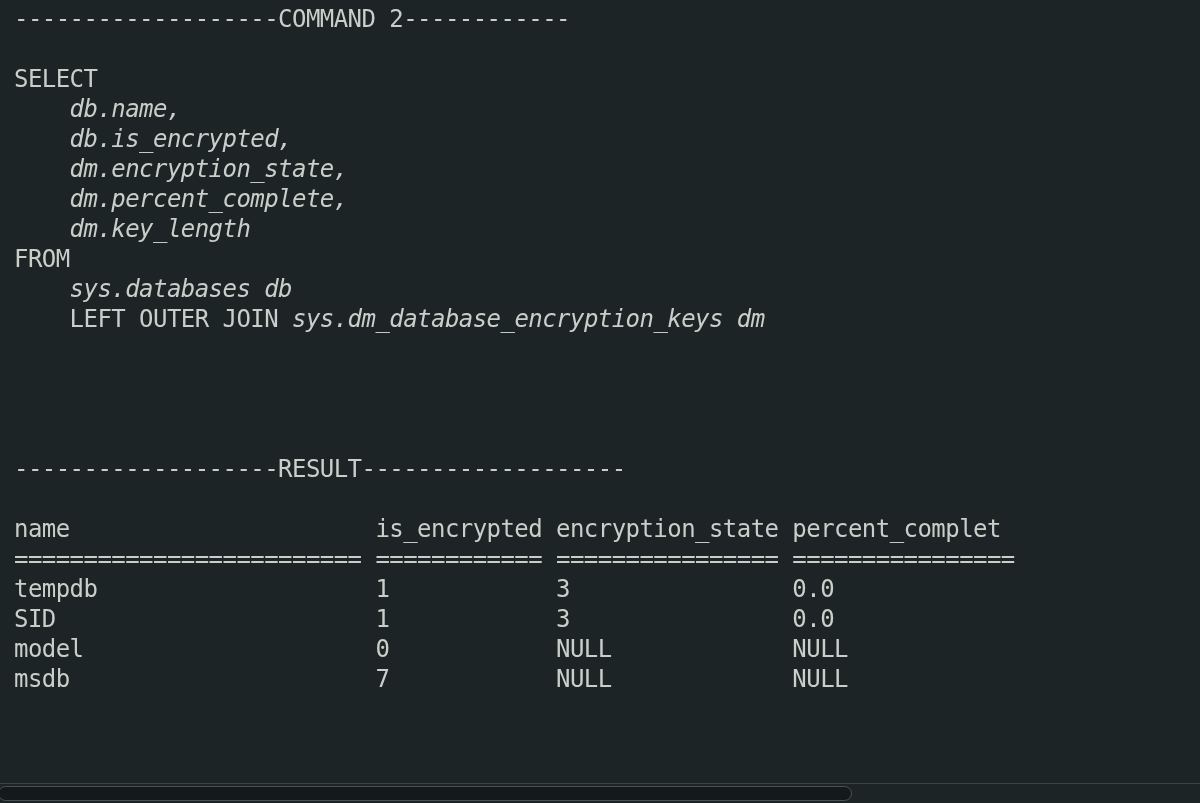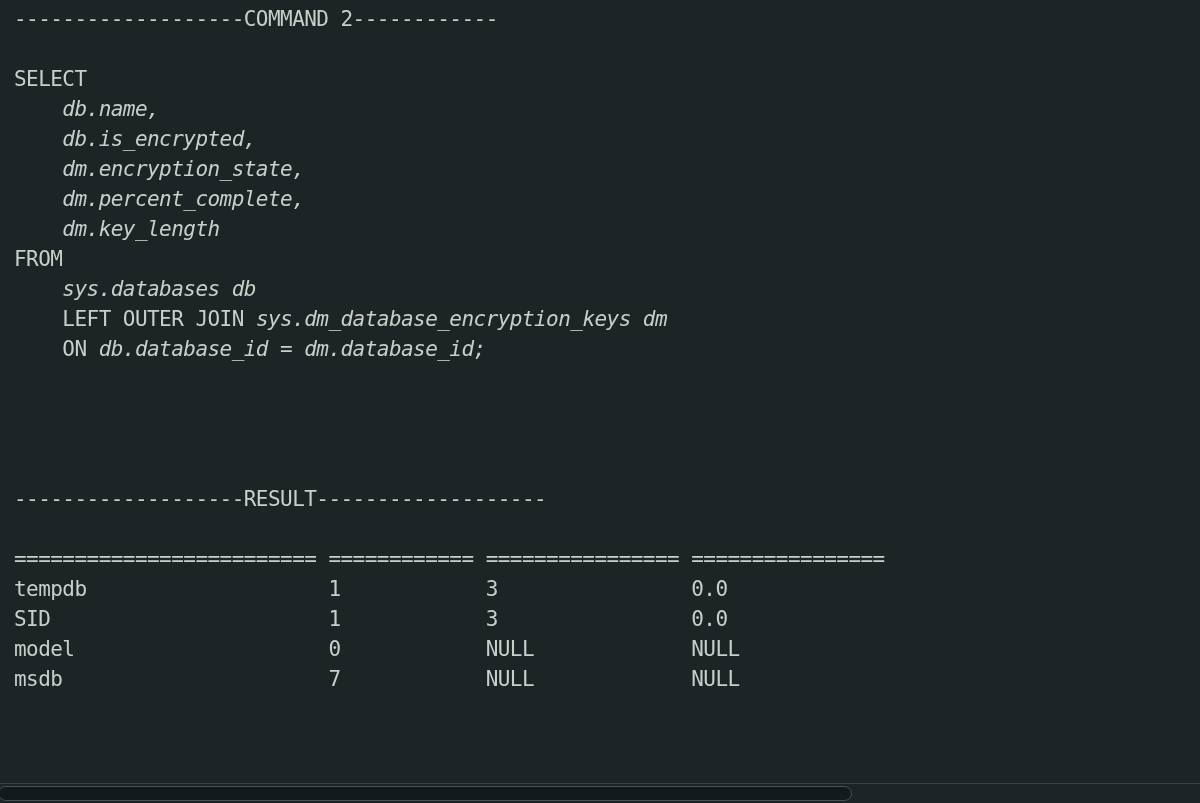--- a/index.html
+++ b/index.html
@@ -24,21 +24,21 @@
     width: 1200px;
     height: 783px;
     padding: 4px 0 0 14px;
     box-sizing: border-box;
     overflow: hidden;
   }
 
   .line {
     height: 30px;
     line-height: 30px;
-    font-size: 21px;
+    font-size: 24px;
     letter-spacing: -0.55px;
     color: #c9cec9;
     white-space: pre;
     font-family: "DejaVu Sans Mono", monospace;
     font-weight: 400;
   }
   .line.blank { color: transparent; }
 
   
   .ident { font-style: italic; }
@@ -82,30 +82,30 @@
 
     <div class="line"><span class="kw">SELECT</span></div>
     <div class="line ident">    db.name,</div>
     <div class="line ident">    db.is_encrypted,</div>
     <div class="line ident">    dm.encryption_state,</div>
     <div class="line ident">    dm.percent_complete,</div>
     <div class="line ident">    dm.key_length</div>
     <div class="line"><span class="kw">FROM</span></div>
     <div class="line ident">    sys.databases db</div>
     <div class="line"><span class="kw">    LEFT OUTER JOIN </span><span class="ident">sys.dm_database_encryption_keys dm</span></div>
-    <div class="line"><span class="kw">    ON </span><span class="ident">db.database_id = dm.database_id;</span></div>
 
     <div class="line blank"> </div>
     <div class="line blank"> </div>
     <div class="line blank"> </div>
     <div class="line blank"> </div>
 
     <div class="line rule">-------------------RESULT-------------------</div>
     <div class="line blank"> </div>
 
+    <div class="line rule">name                      is_encrypted encryption_state percent_complet</div>
     <div class="line rule">========================= ============ ================ ================</div>
 
     <div class="line">tempdb                    1            3                0.0</div>
     <div class="line">SID                       1            3                0.0</div>
     <div class="line">model                     0            NULL             NULL</div>
     <div class="line">msdb                      7            NULL             NULL</div>
 
   </div>
 
   <div id="scrollbar-track">

